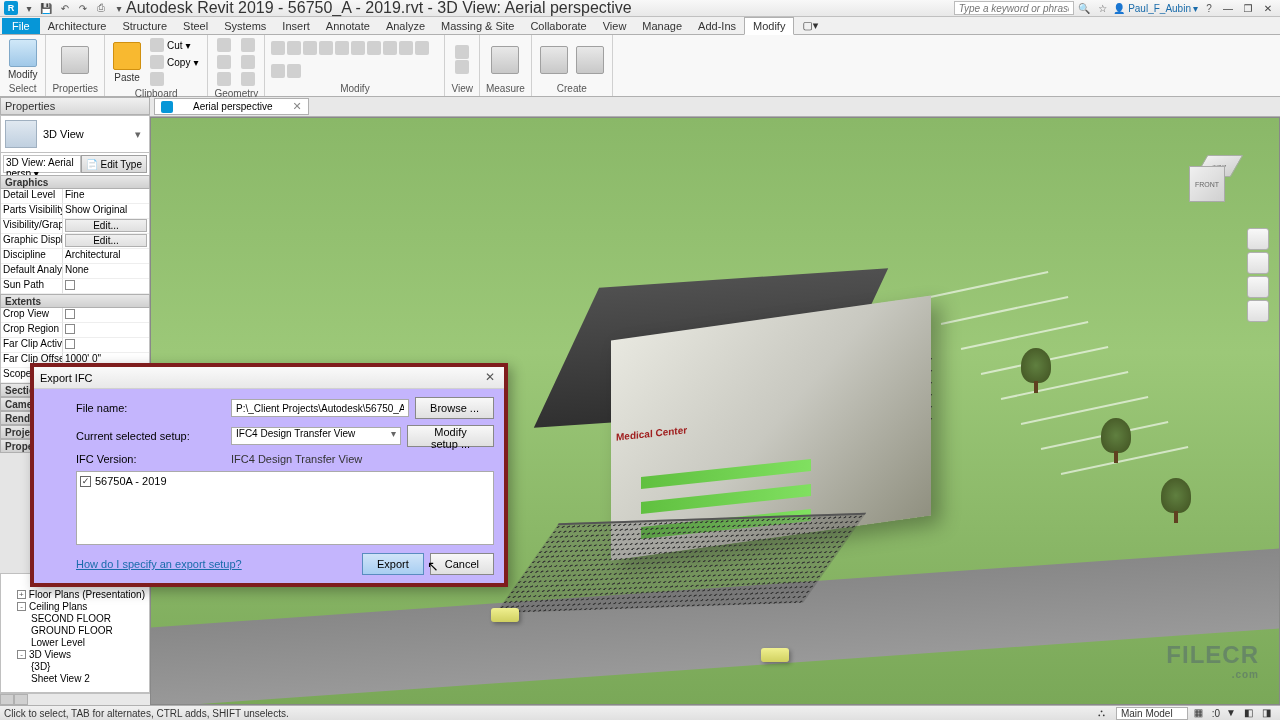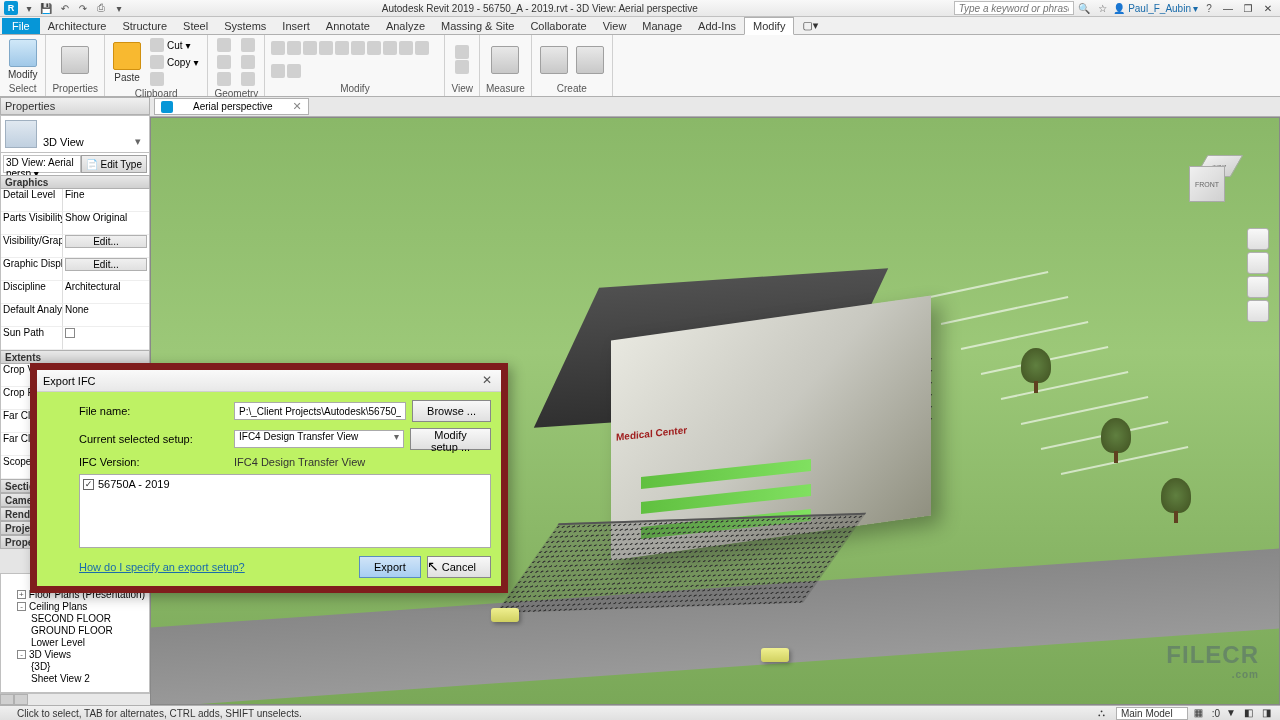--- a/index.html
+++ b/index.html
@@ -3,21 +3,21 @@
 <meta charset="utf-8">
 <style>
 * { margin: 0; padding: 0; box-sizing: border-box; font-family: "Segoe UI", Tahoma, sans-serif; }
 body { width: 1280px; height: 720px; overflow: hidden; background: #e5e5e5; position: relative; font-size: 11px; }
 
 
 .titlebar { height: 17px; background: linear-gradient(to bottom, #f8f8f8, #e8e8e8); display: flex; align-items: center; border-bottom: 1px solid #c0c0c0; }
 .titlebar-left { display: flex; align-items: center; gap: 4px; padding-left: 4px; }
 .r-logo { width: 14px; height: 14px; background: #0696D7; color: white; font-weight: bold; font-size: 9px; display: flex; align-items: center; justify-content: center; border-radius: 2px; }
 .qat-icon { width: 14px; height: 14px; display: flex; align-items: center; justify-content: center; color: #555; font-size: 10px; }
-.title-text { flex: 1; text-align: center; font-size: 10px; color: #333; }
+.title-text { flex: 1; font-size: 16px; color: #333; }
 .titlebar-right { display: flex; align-items: center; gap: 4px; padding-right: 4px; }
 .search-key { width: 120px; height: 14px; border: 1px solid #bbb; background: white; font-size: 10px; font-style: italic; color: #888; padding: 0 4px; }
 .user-link { color: #1a6cab; font-size: 10px; display: flex; align-items: center; gap: 2px; }
 .winbtn { width: 16px; height: 14px; display: flex; align-items: center; justify-content: center; color: #444; font-size: 10px; }
 
 
 .ribbon-tabs { height: 18px; background: #f0f0f0; display: flex; align-items: flex-end; border-bottom: 1px solid #b0b0b0; padding-left: 2px; }
 .ribbon-tab { padding: 2px 8px; font-size: 11px; color: #333; cursor: pointer; }
 .ribbon-tab.file { background: #0696D7; color: white; padding: 2px 10px; }
 .ribbon-tab.active { background: white; border: 1px solid #b0b0b0; border-bottom: 1px solid white; margin-bottom: -1px; }
@@ -32,30 +32,30 @@
 .big-btn-icon.blue { background: linear-gradient(to bottom, #d0e8f8, #a0c8e8); border-color: #80a8c8; }
 .big-btn-icon.gray { background: linear-gradient(to bottom, #e8e8e8, #c8c8c8); border-color: #a0a0a0; }
 .big-btn-label { font-size: 10px; color: #333; }
 .small-btns { display: flex; flex-direction: column; gap: 1px; }
 .small-btn { display: flex; align-items: center; gap: 3px; padding: 1px 3px; font-size: 10px; }
 .small-icon { width: 14px; height: 14px; background: #d0d0d0; border-radius: 2px; }
 
 
 .left-panels { position: absolute; left: 0; top: 97px; width: 150px; bottom: 15px; display: flex; flex-direction: column; }
 .panel-header { height: 18px; background: linear-gradient(to bottom, #f0f0f0, #d8d8d8); border: 1px solid #b0b0b0; font-size: 11px; padding: 2px 4px; color: #333; }
-.prop-type-row { display: flex; align-items: flex-end; padding: 4px; background: white; border: 1px solid #c0c0c0; }
+.prop-type-row { display: flex; align-items: center; padding: 4px; background: white; border: 1px solid #c0c0c0; }
 .prop-type-icon { width: 32px; height: 28px; background: linear-gradient(to bottom, #e0e8f0, #c0d0e0); border: 1px solid #a0b0c0; margin-right: 6px; }
 .prop-type-text { font-size: 11px; flex: 1; }
 .prop-type-dd { width: 10px; color: #666; }
 .prop-instance-row { display: flex; align-items: center; padding: 2px; background: white; border-left: 1px solid #c0c0c0; border-right: 1px solid #c0c0c0; }
 .prop-instance-dd { flex: 1; height: 18px; border: 1px solid #c0c0c0; font-size: 10px; padding: 1px 2px; background: white; }
 .edit-type-btn { height: 18px; padding: 0 4px; font-size: 10px; border: 1px solid #a0a0a0; background: linear-gradient(to bottom, #f0f0f0, #d8d8d8); display: flex; align-items: center; gap: 2px; }
 .prop-section-hdr { height: 14px; background: linear-gradient(to bottom, #e8e8e8, #d0d0d0); font-size: 10px; padding: 1px 4px; font-weight: bold; color: #333; border: 1px solid #b0b0b0; }
 .prop-rows { background: white; border-left: 1px solid #c0c0c0; border-right: 1px solid #c0c0c0; }
-.prop-row { display: flex; height: 23px; font-size: 10px; }
+.prop-row { display: flex; height: 15px; font-size: 10px; }
 .prop-label { width: 62px; padding: 0 2px; border-right: 1px solid #ddd; border-bottom: 1px solid #eee; overflow: hidden; white-space: nowrap; }
 .prop-value { flex: 1; padding: 0 2px; border-bottom: 1px solid #eee; overflow: hidden; white-space: nowrap; }
 .prop-check { width: 10px; height: 10px; border: 1px solid #888; display: inline-block; margin-top: 1px; }
 .prop-editbtn { display: block; text-align: center; background: linear-gradient(to bottom, #f0f0f0, #e0e0e0); border: 1px solid #b0b0b0; font-size: 10px; }
 
 
 .browser { flex: 0 0 auto; background: white; border: 1px solid #c0c0c0; padding: 2px; overflow: hidden; }
 .tree-item { font-size: 10px; padding: 0 2px; white-space: nowrap; display: flex; align-items: center; gap: 3px; height: 12px; }
 .tree-toggle { width: 9px; height: 9px; border: 1px solid #888; font-size: 8px; line-height: 7px; text-align: center; color: #555; }
 .tree-indent-1 { padding-left: 14px; }
@@ -91,27 +91,27 @@
 .cube-face { position: absolute; width: 36px; height: 36px; background: linear-gradient(135deg, #f0f0f0, #d0d0d0); border: 1px solid #aaa; font-size: 7px; text-align: center; line-height: 36px; color: #666; }
 .nav-tools { position: absolute; right: 8px; top: 110px; width: 24px; display: flex; flex-direction: column; gap: 2px; }
 .nav-tool { width: 22px; height: 22px; background: linear-gradient(to bottom, #f8f8f8, #e0e0e0); border: 1px solid #b0b0b0; border-radius: 3px; }
 
 
 .view-controls { height: 14px; background: #f0f0f0; border-top: 1px solid #b0b0b0; display: flex; align-items: center; gap: 4px; padding: 0 4px; font-size: 10px; }
 .vc-icon { width: 12px; height: 12px; background: #d0d0d0; border-radius: 2px; }
 
 
 .statusbar { position: absolute; left: 0; right: 0; bottom: 0; height: 15px; background: linear-gradient(to bottom, #f0f0f0, #e0e0e0); border-top: 1px solid #b0b0b0; display: flex; align-items: center; font-size: 10px; color: #333; }
-.status-left { flex: 1; padding-left: 17px; }
+.status-left { flex: 1; padding-left: 4px; }
 .status-right { display: flex; align-items: center; gap: 6px; padding-right: 6px; }
 .status-dd { height: 13px; border: 1px solid #b0b0b0; background: white; font-size: 10px; padding: 0 14px 0 4px; }
 .status-icon { width: 12px; height: 12px; }
 
 
-.dialog-overlay { position: absolute; left: 30px; top: 363px; width: 478px; background: #bef264; border: 7px solid #7f1d1d; box-shadow: 4px 4px 12px rgba(0,0,0,0.3); z-index: 100; }
+.dialog-overlay { position: absolute; left: 30px; top: 363px; width: 478px; background: #c4b5fd; border: 4px solid #7f1d1d; box-shadow: 4px 4px 12px rgba(0,0,0,0.3); z-index: 100; }
 .dialog-title { height: 22px; background: linear-gradient(to bottom, #fafafa, #e8e8e8); display: flex; align-items: center; padding: 0 6px; font-size: 11px; border-bottom: 1px solid #d0d0d0; }
 .dialog-title-text { flex: 1; }
 .dialog-close { width: 16px; height: 16px; font-size: 12px; color: #555; text-align: center; }
 .dialog-body { padding: 8px 10px; margin-left: 32px; }
 .dlg-row { display: flex; align-items: center; margin-bottom: 6px; }
 .dlg-label { width: 155px; font-size: 11px; }
 .dlg-input { flex: 1; height: 18px; border: 1px solid #aaa; background: white; font-size: 10px; padding: 0 4px; }
 .dlg-dd { width: 170px; height: 18px; border: 1px solid #aaa; background: white; font-size: 10px; padding: 0 4px; position: relative; }
 .dlg-dd::after { content: "▾"; position: absolute; right: 4px; color: #666; }
 .dlg-btn { height: 22px; padding: 0 14px; border: 1px solid #888; background: linear-gradient(to bottom, #f8f8f8, #e0e0e0); font-size: 11px; margin-left: 6px; cursor: pointer; }

